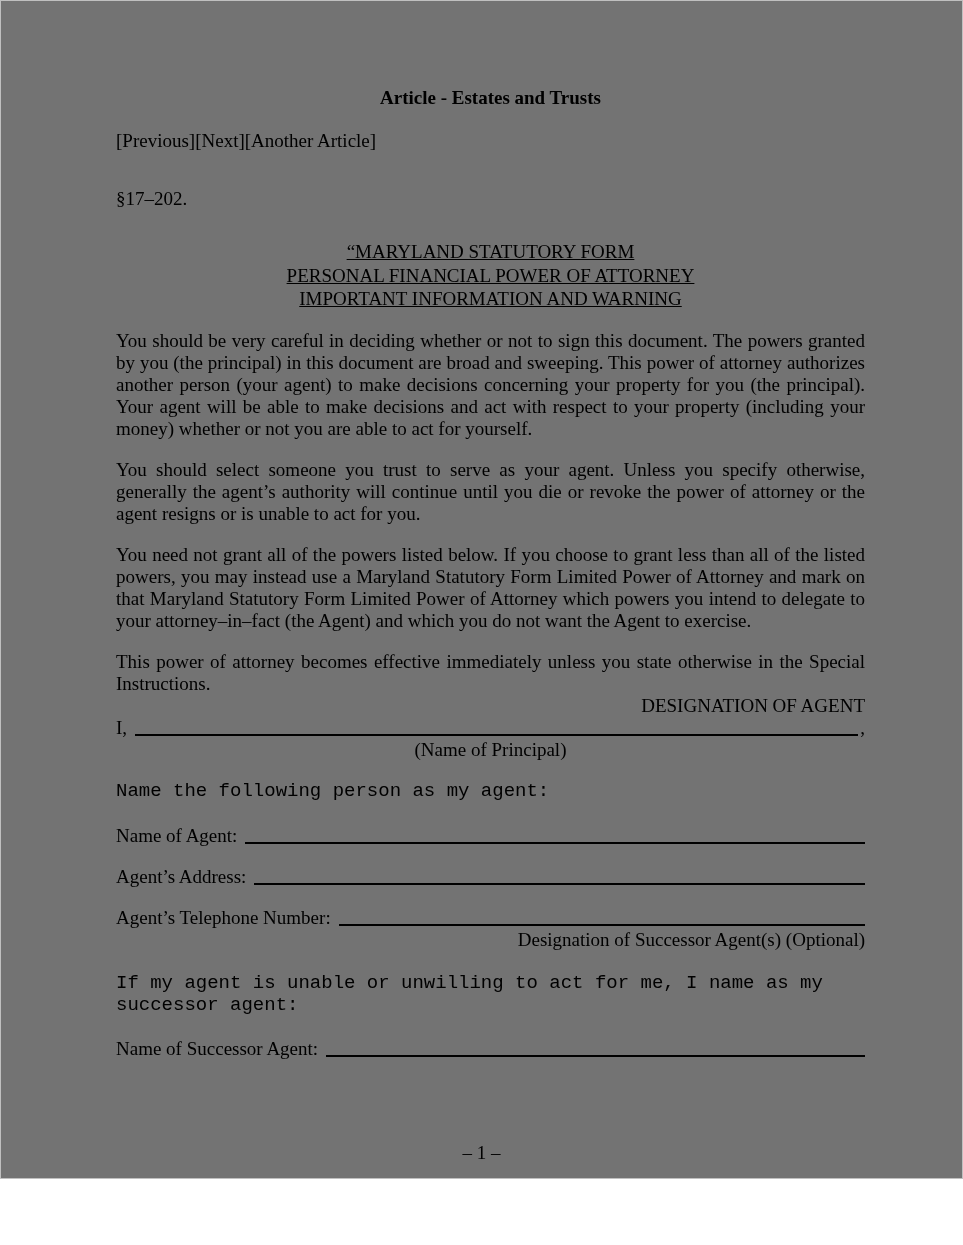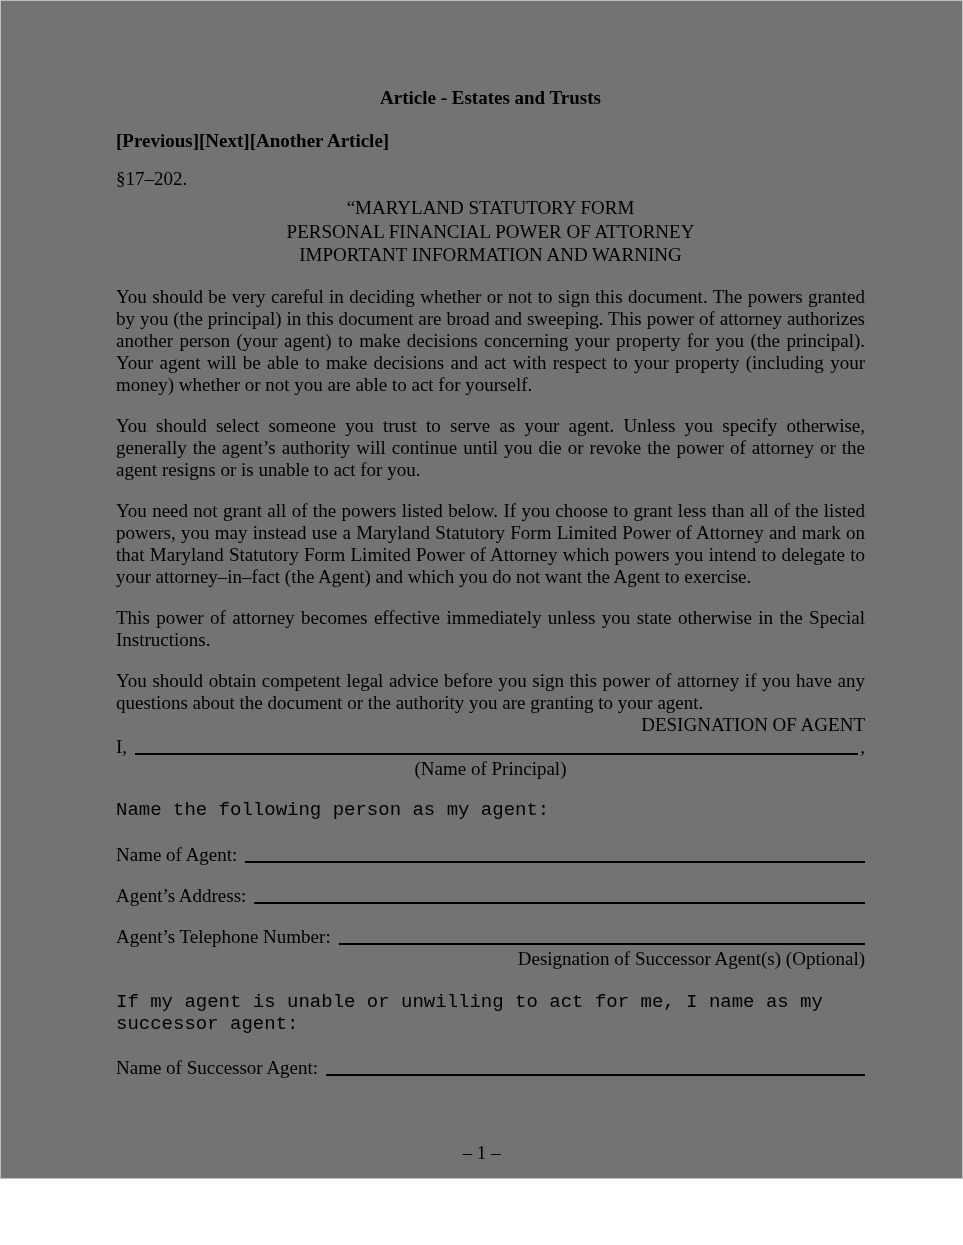--- a/index.html
+++ b/index.html
@@ -26,28 +26,29 @@
   }
   .doc-title {
     text-align: center;
     font-weight: bold;
     margin: 0;
     font-size: 19px;
   }
   .nav-links {
     margin-top: 21px;
   }
-  .nav-links span { cursor: pointer; font-weight: bold; }
+  .nav-links span { cursor: pointer; }
   .section-number {
-    margin-top: 16px;
+    margin-top: 36px;
   }
   .form-heading {
-    margin-top: 6px;
+    margin-top: 30px;
     text-align: center;
     line-height: 23.5px;
+    text-decoration: underline;
   }
   p.para {
     margin: 19px 0 0 0;
     text-align: justify;
   }
   .center-heading {
     text-align: right;
     margin: 0;
   }
   .fill-row {
@@ -93,21 +94,20 @@
     <div class="form-heading">
       <div>“MARYLAND STATUTORY FORM</div>
       <div>PERSONAL FINANCIAL POWER OF ATTORNEY</div>
       <div>IMPORTANT INFORMATION AND WARNING</div>
     </div>
 
     <p class="para">You should be very careful in deciding whether or not to sign this document. The powers granted by you (the principal) in this document are broad and sweeping. This power of attorney authorizes another person (your agent) to make decisions concerning your property for you (the principal). Your agent will be able to make decisions and act with respect to your property (including your money) whether or not you are able to act for yourself.</p>
     <p class="para">You should select someone you trust to serve as your agent. Unless you specify otherwise, generally the agent’s authority will continue until you die or revoke the power of attorney or the agent resigns or is unable to act for you.</p>
     <p class="para">You need not grant all of the powers listed below. If you choose to grant less than all of the listed powers, you may instead use a Maryland Statutory Form Limited Power of Attorney and mark on that Maryland Statutory Form Limited Power of Attorney which powers you intend to delegate to your attorney–in–fact (the Agent) and which you do not want the Agent to exercise.</p>
     <p class="para">This power of attorney becomes effective immediately unless you state otherwise in the Special Instructions.</p>
-    <p class="para">You should obtain competent legal advice before you sign this power of attorney if you have any questions about the document or the authority you are granting to your agent.</p>
 
     <div class="center-heading">DESIGNATION OF AGENT</div>
 
     <div class="fill-row tight">
       <span class="label">I,</span>
       <span class="blank"></span>
       <span class="suffix">,</span>
     </div>
     <div class="caption">(Name of Principal)</div>
 

